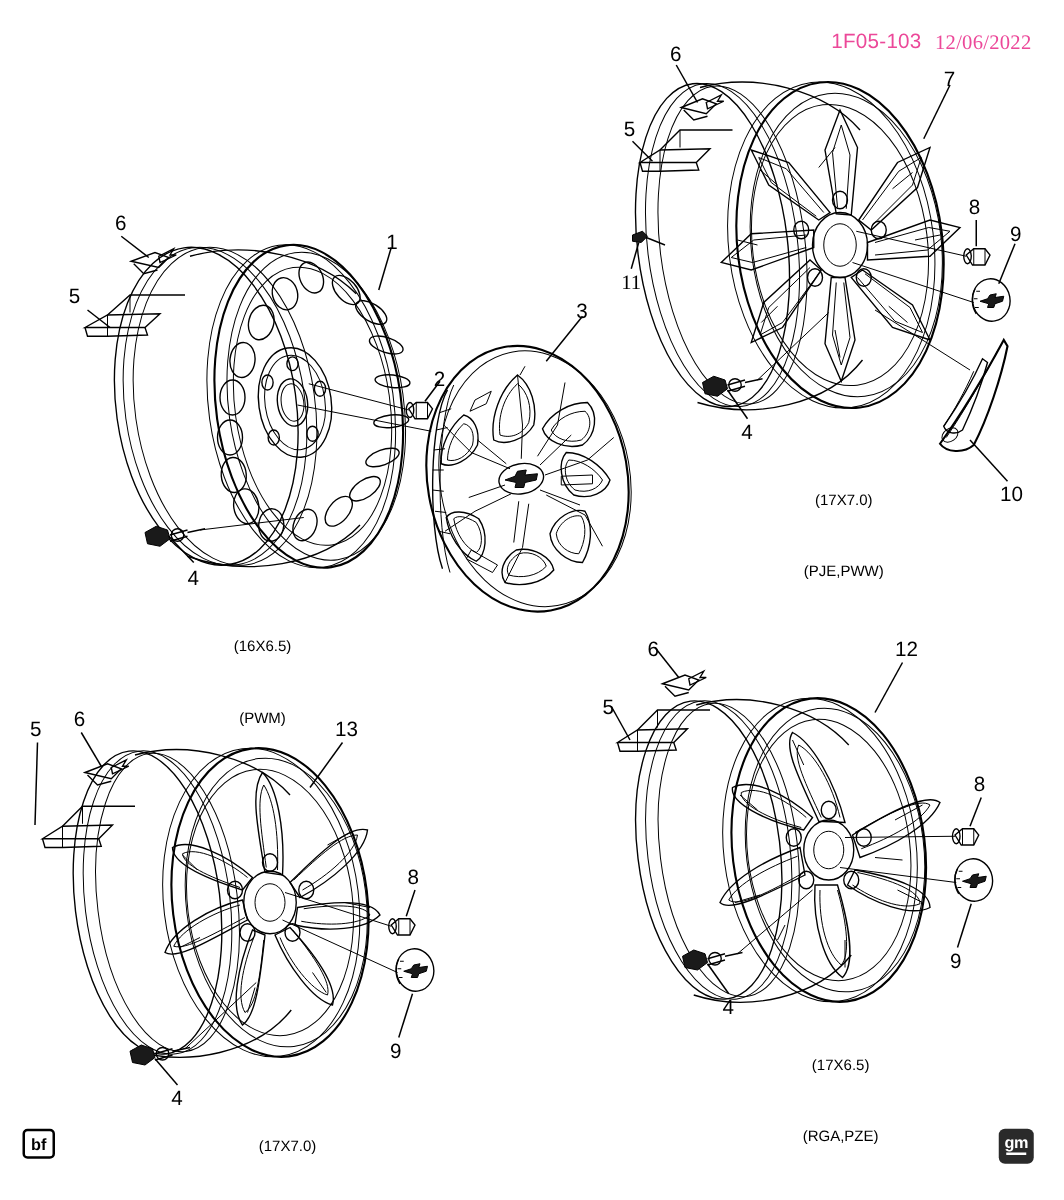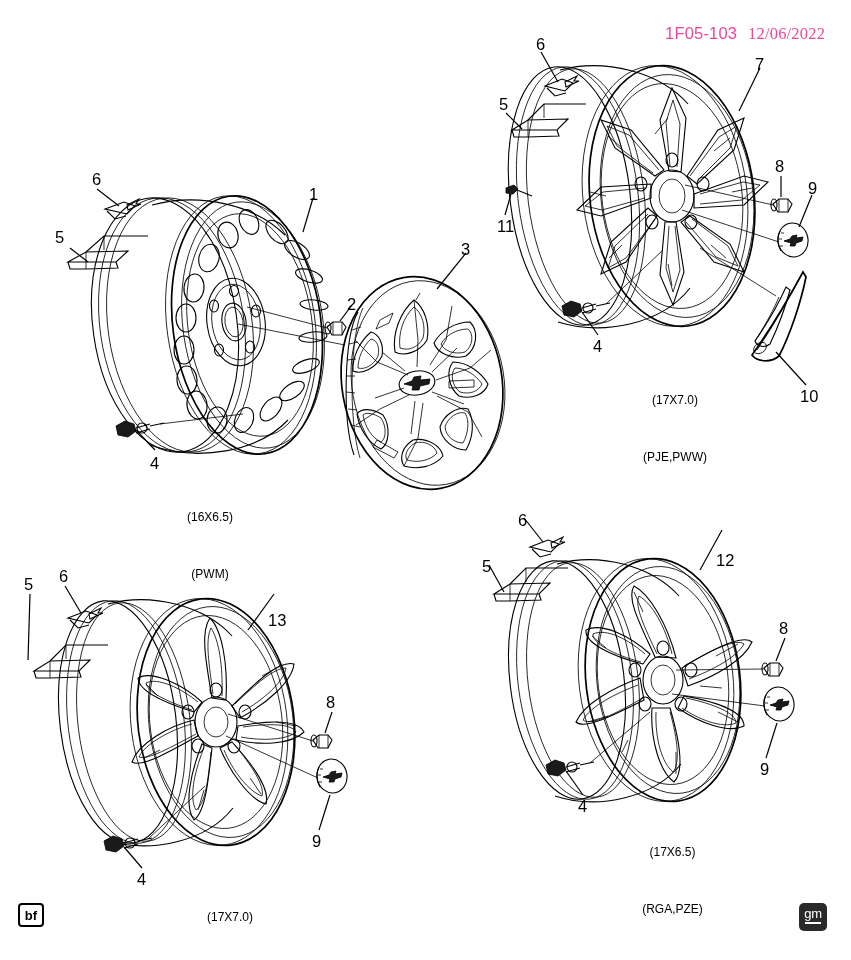--- a/index.html
+++ b/index.html
@@ -73,21 +73,21 @@
     border-radius: 5px;
     background: #2a2a2a;
     box-sizing: border-box;
   }
   #gm-logo .gm-text {
     position: absolute;
     left: 0; top: 3px;
     width: 28px;
     text-align: center;
     font-size: 13px;
-    font-weight: normal;
+    font-weight: bold;
     color: #fff;
     font-family: "Liberation Sans", sans-serif;
     letter-spacing: -0.3px;
   }
   #gm-logo .gm-underline {
     position: absolute;
     left: 6px;
     top: 19px;
     width: 16px;
     height: 2px;
@@ -584,33 +584,33 @@
 <div class="callout" style="left:347px; top:296px;">2</div>
 <div class="callout" style="left:461px; top:241px;">3</div>
 <div class="callout" style="left:150px; top:455px;">4</div>
 <div class="callout" style="left:55px; top:229px;">5</div>
 <div class="callout" style="left:92px; top:171px;">6</div>
 
 <div class="callout" style="left:755px; top:56px;">7</div>
 <div class="callout" style="left:775px; top:158px;">8</div>
 <div class="callout" style="left:808px; top:180px;">9</div>
 <div class="callout" style="left:800px; top:388px;">10</div>
-<div class="callout" style="left:497px; top:218px;">11</div>
+<div class="callout" style="left:497px; top:218px;font-family:Liberation Serif, serif;">11</div>
 <div class="callout" style="left:593px; top:338px;">4</div>
 <div class="callout" style="left:499px; top:96px;">5</div>
 <div class="callout" style="left:536px; top:36px;">6</div>
 
-<div class="callout" style="left:268px; top:576px;margin-top:36px;">13</div>
+<div class="callout" style="left:268px; top:576px;">13</div>
 <div class="callout" style="left:326px; top:694px;">8</div>
 <div class="callout" style="left:312px; top:833px;">9</div>
 <div class="callout" style="left:137px; top:871px;">4</div>
 <div class="callout" style="left:24px; top:576px;">5</div>
 <div class="callout" style="left:59px; top:568px;">6</div>
 
-<div class="callout" style="left:716px; top:512px;margin-top:40px;">12</div>
+<div class="callout" style="left:716px; top:512px;">12</div>
 <div class="callout" style="left:779px; top:620px;">8</div>
 <div class="callout" style="left:760px; top:761px;">9</div>
 <div class="callout" style="left:578px; top:798px;">4</div>
 <div class="callout" style="left:482px; top:558px;">5</div>
 <div class="callout" style="left:518px; top:512px;">6</div>
 
 <div class="grouplabel" style="left:140px; top:470px; width:140px;">
   <div>(16X6.5)</div>
   <div>(PWM)</div>
 </div>

